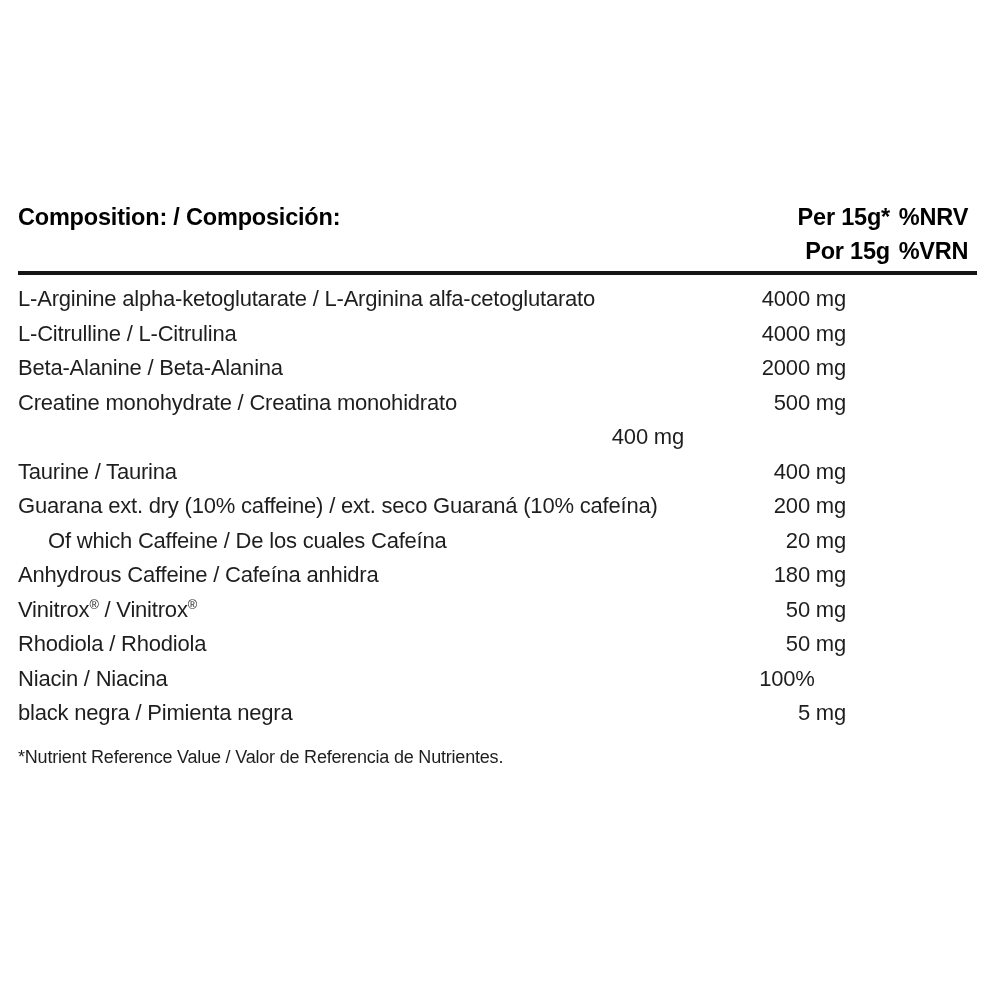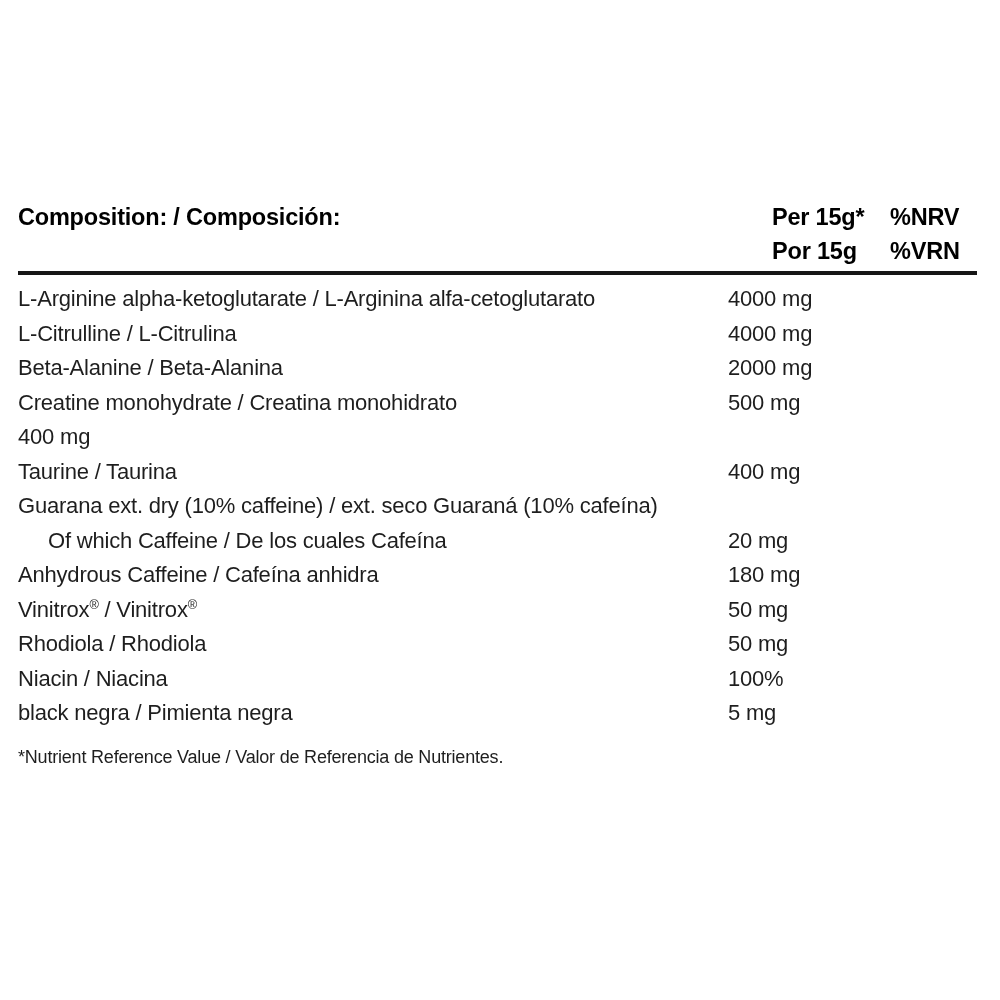--- a/index.html
+++ b/index.html
@@ -22,22 +22,22 @@
   }
   .hdr-line {
     display: grid;
     grid-template-columns: 1fr 118px 87px;
     line-height: 34px;
     font-weight: bold;
     color: #000000;
     font-size: 23.5px;
     letter-spacing: -0.2px;
   }
-  .col-amount { text-align: left; white-space: nowrap; }
-  .col-nrv    { text-align: left; white-space: nowrap; }
+  .col-amount { text-align: right; white-space: nowrap; }
+  .col-nrv    { text-align: center; white-space: nowrap; }
   .rule {
     height: 0;
     border-bottom: 4px solid #161616;
     margin-top: 3px;
     margin-bottom: 7px;
   }
   .rows { margin-top: 3px; }
   .row {
     display: grid;
     grid-template-columns: 1fr 118px 87px;
@@ -110,20 +110,21 @@
     </div>
 
     <div class="row">
       <span class="name">Taurine / Taurina</span>
       <span class="col-amount">400 mg</span>
       <span class="col-nrv"></span>
     </div>
 
     <div class="row">
       <span class="name">Guarana ext. dry (10% caffeine) / ext. seco Guaraná (10% cafeína)</span>
+      <span class="col-amount">200 mg</span>
       <span class="col-nrv"></span>
     </div>
 
     <div class="row indent">
       <span class="name">Of which Caffeine / De los cuales Cafeína</span>
       <span class="col-amount">20 mg</span>
       <span class="col-nrv"></span>
     </div>
 
     <div class="row">

